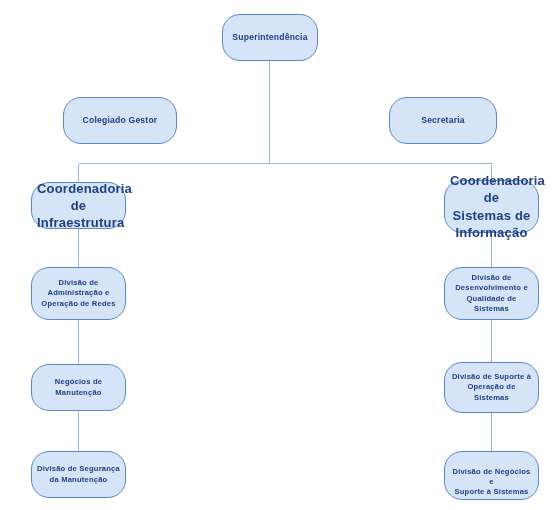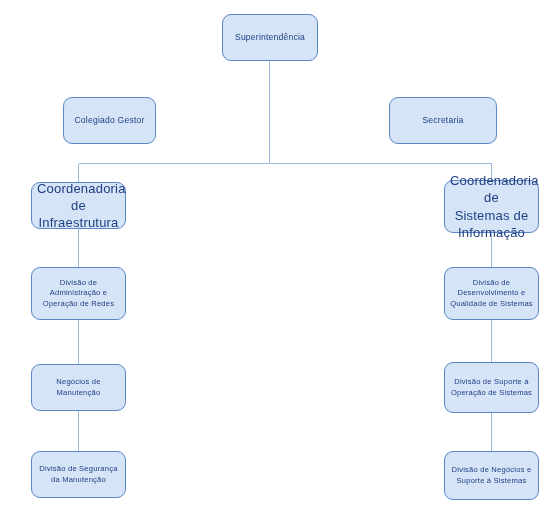--- a/index.html
+++ b/index.html
@@ -24,56 +24,56 @@
     top: 0;
     width: 553px;
     height: 510px;
     pointer-events: none;
   }
   .node {
     position: absolute;
     box-sizing: border-box;
     background: #d6e4f7;
     border: 1px solid #5b87c6;
-    border-radius: 9px;
+    border-radius: 18px;
     display: flex;
     align-items: center;
     justify-content: center;
     text-align: center;
     color: #1f3f83;
-    font-weight: normal;
+    font-weight: bold;
     letter-spacing: 0.2px;
     line-height: 1.32;
     padding: 2px 5px;
     box-shadow: 0 0 0 0 rgba(0,0,0,0);
   }
   .node-label {
     display: block;
     width: 100%;
     white-space: pre-line;
   }
   .lvl-top    { font-size: 8.6px; }
   .lvl-staff  { font-size: 8.6px; }
   .lvl-coord  { font-size: 13px; }
   .lvl-div    { font-size: 7.6px; }
 
   
   #node-superintendencia { left: 222px; top: 14px;  width: 96px;  height: 47px; }
-  #node-colegiado-gestor { left: 63px;  top: 97px;  width: 93px;  height: 47px; }
+  #node-colegiado-gestor { left: 63px;  top: 97px;  width: 114px;  height: 47px; }
   #node-secretaria       { left: 389px; top: 97px;  width: 108px;  height: 47px; }
 
   #node-coord-infra      { left: 31px;  top: 182px; width: 95px;  height: 47px; }
   #node-div-adm-redes    { left: 31px;  top: 267px; width: 95px;  height: 53px; }
   #node-div-manutencao   { left: 31px;  top: 364px; width: 95px;  height: 47px; }
   #node-div-seguranca    { left: 31px;  top: 451px; width: 95px;  height: 47px; }
 
   #node-coord-sistemas   { left: 444px; top: 180px; width: 95px;  height: 53px; }
   #node-div-desenv       { left: 444px; top: 267px; width: 95px;  height: 53px; }
   #node-div-suporte-op   { left: 444px; top: 362px; width: 95px;  height: 51px; }
-  #node-div-negocios     { left: 444px; top: 451px; width: 95px;  height: 49px; }
+  #node-div-negocios     { left: 444px; top: 451px; width: 95px;  height: 49px; align-items: flex-end; }
 </style>
 </head>
 <body>
 
 <div id="org-canvas">
 
   <svg id="connector-layer" width="553" height="510" viewBox="0 0 553 510" xmlns="http://www.w3.org/2000/svg">
     <g stroke="#9bb8dd" stroke-width="1.2" fill="none" shape-rendering="crispEdges">
 
       <line x1="269.5" y1="61" x2="269.5" y2="163.5"></line>

